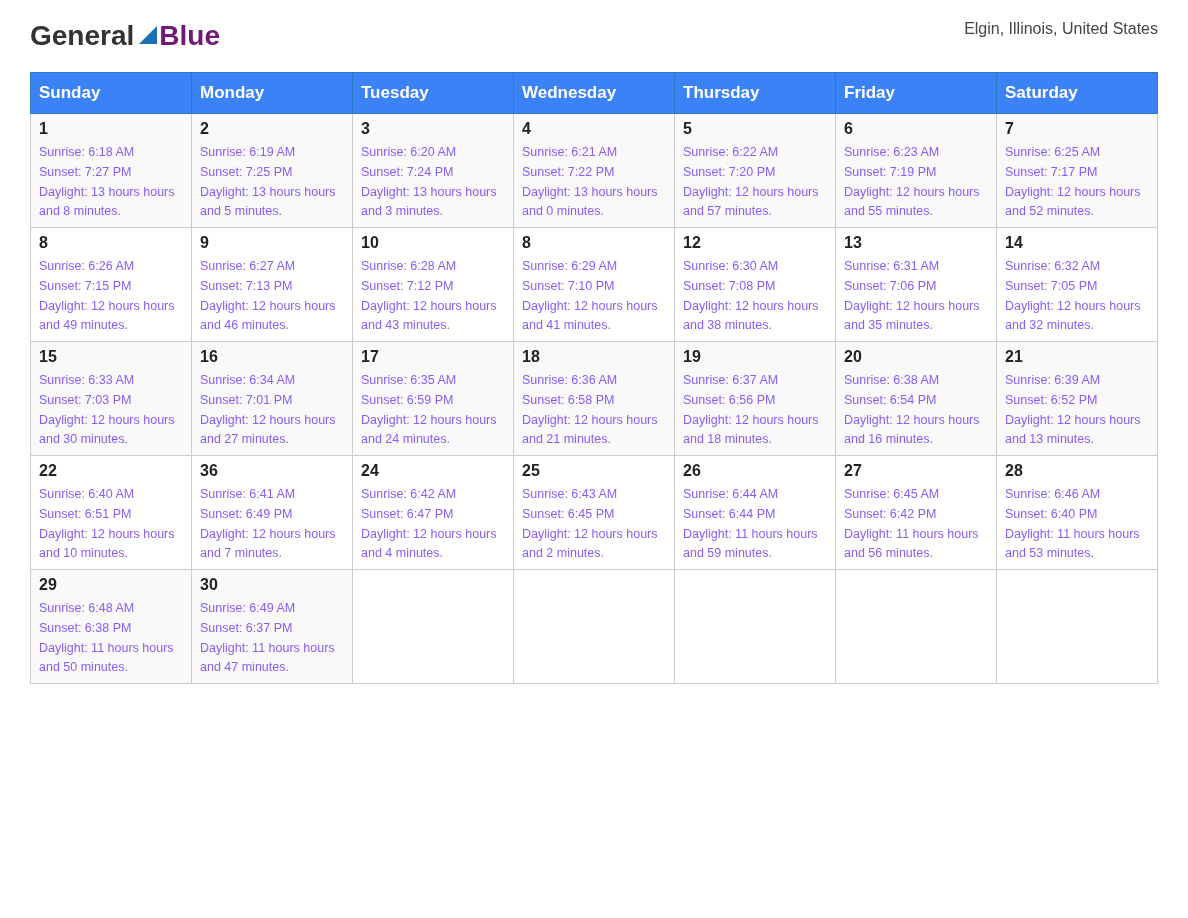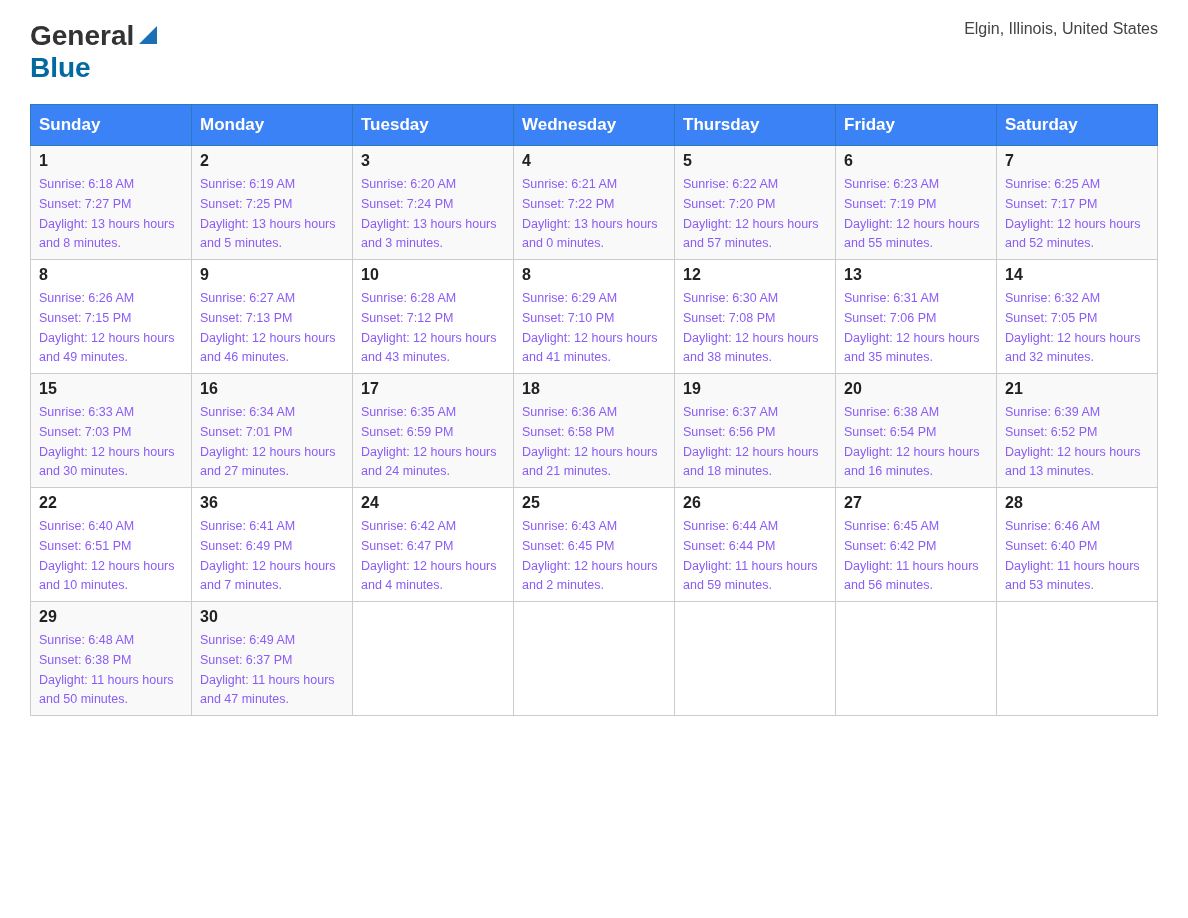--- a/index.html
+++ b/index.html
@@ -11,21 +11,20 @@
       min-height: 918px;
     }
     .header-area {
       display: flex;
       justify-content: space-between;
       align-items: flex-start;
       margin-bottom: 20px;
     }
     .logo {
       display: flex;
-      flex-direction: column;
       align-items: flex-start;
     }
     .title-area {
       text-align: right;
     }
     .calendar-title {
       font-size: 52px;
       font-weight: bold;
       color: #222;
       line-height: 1.1;
@@ -88,21 +87,21 @@
   <div class="logo">
     <div class="logo-wrapper">
       <span style="font-size:28px; font-weight:bold; color:#333;">General</span>
       <span style="display:inline-block; margin-left:3px; margin-top:4px;">
         <svg width="22" height="22" viewBox="0 0 22 22">
           <polygon points="2,20 20,20 20,2" fill="#1a6fb5"></polygon>
         </svg>
       </span>
     </div>
     <div>
-      <span style="font-size:28px; font-weight:bold; color:#0369a1;">Blue</span>
+      <span style="font-size:28px; font-weight:bold; color:#701a75;">Blue</span>
     </div>
   </div>
   <div class="title-area">
     <div class="calendar-subtitle">Elgin, Illinois, United States</div>
   </div>
 </div>
 
 <table>
   <thead>
     <tr>

